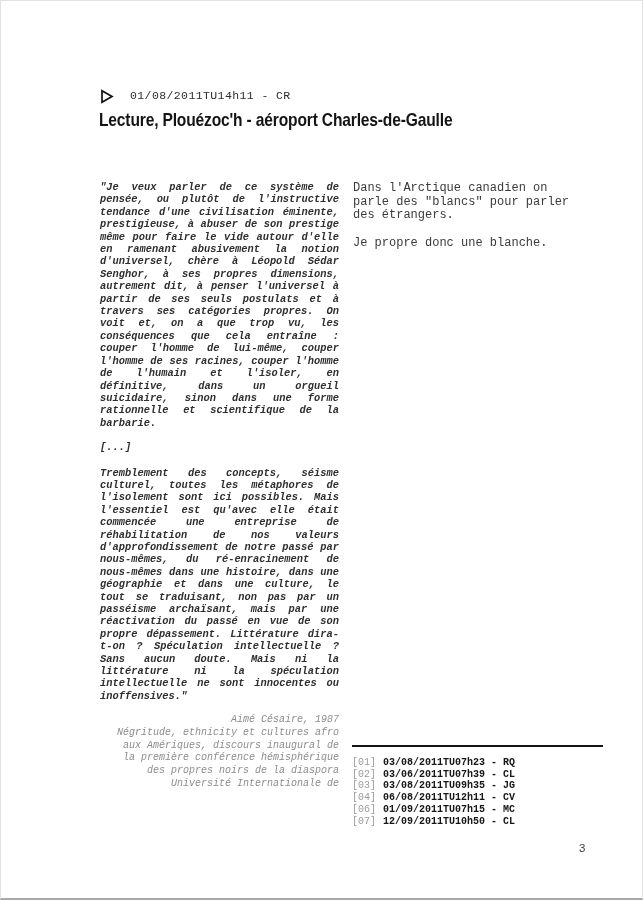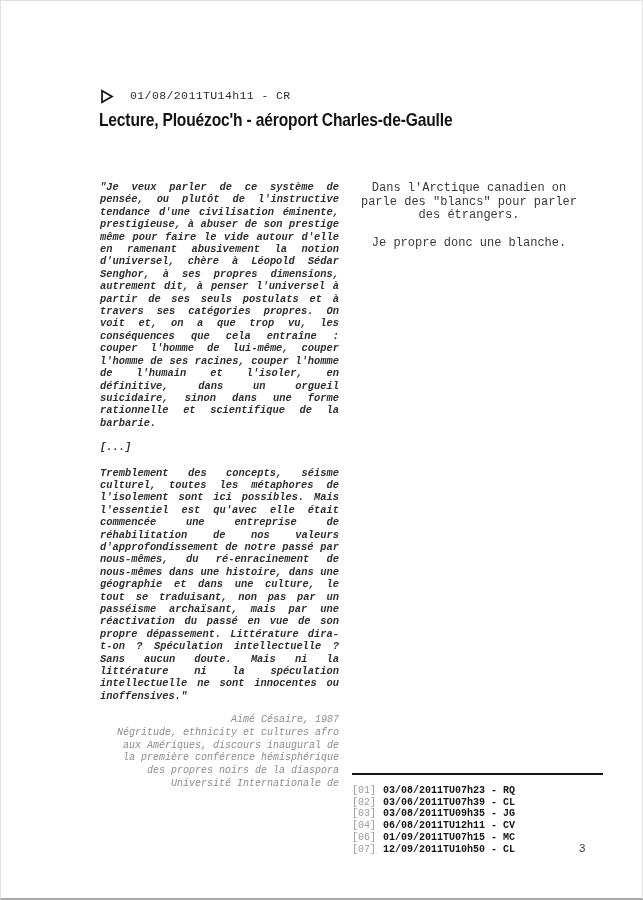--- a/index.html
+++ b/index.html
@@ -35,27 +35,27 @@
     font-style:italic; font-weight:bold;
     font-size:10.4px; line-height:12.4px;
     color:#2f2f2f; text-align:justify;
   }
   .quote.ellipsis { text-align:left; margin:12px 0 13px 0; }
   .attribution {
     margin-top:2px; text-align:right;
     font-style:italic; font-size:10px; line-height:12.7px;
     color:#8c8c8c;
   }
-  .col-right { position:absolute; left:352px; top:181px; width:232px;text-align:center; }
+  .col-right { position:absolute; left:352px; top:181px; width:232px; }
   .aside-p {
     margin:0 0 14px 0;
     font-size:12px; line-height:13.5px;
     color:#3a3a3a;
   }
-  .log { position:absolute; left:351px; top:772px; width:251px;text-align:center; }
+  .log { position:absolute; left:351px; top:744px; width:251px;text-align:center; }
   .log-rule { border-top:2px solid #151515; margin:0 0 10px 0; }
   .log-row { display:flex; font-size:10px; line-height:11.7px; white-space:nowrap; }
   .log-idx { color:#9b9b9b; margin-right:7px; }
   .log-val { color:#161616; font-weight:bold; }
   .pagenum {
     position:absolute; left:578px; top:841px;
     font-size:11.5px; color:#3a3a3a;
     font-family:"Liberation Sans","DejaVu Sans",sans-serif;
   }
 </style>

